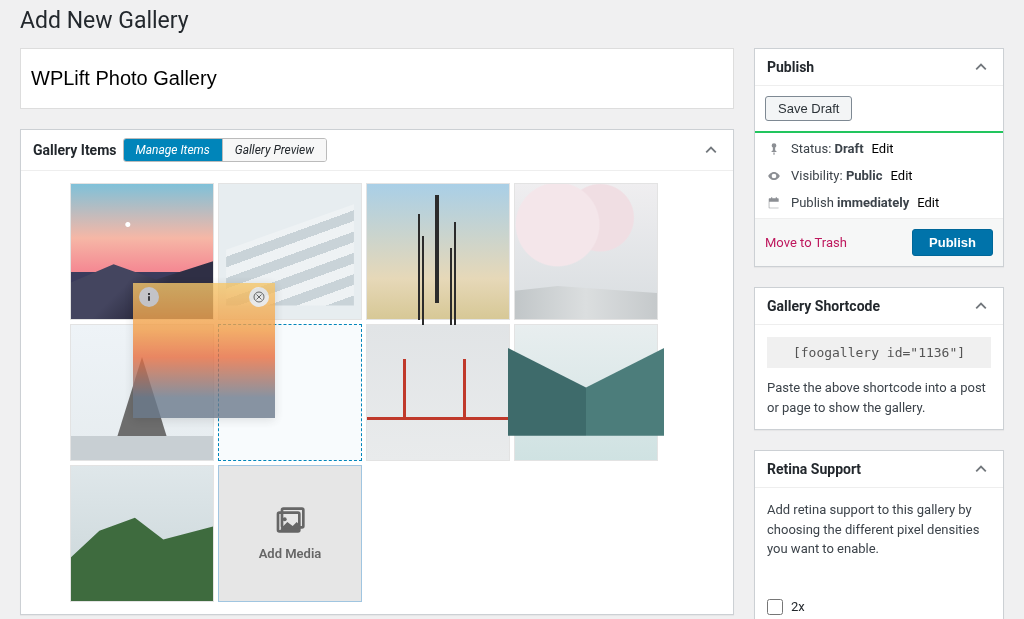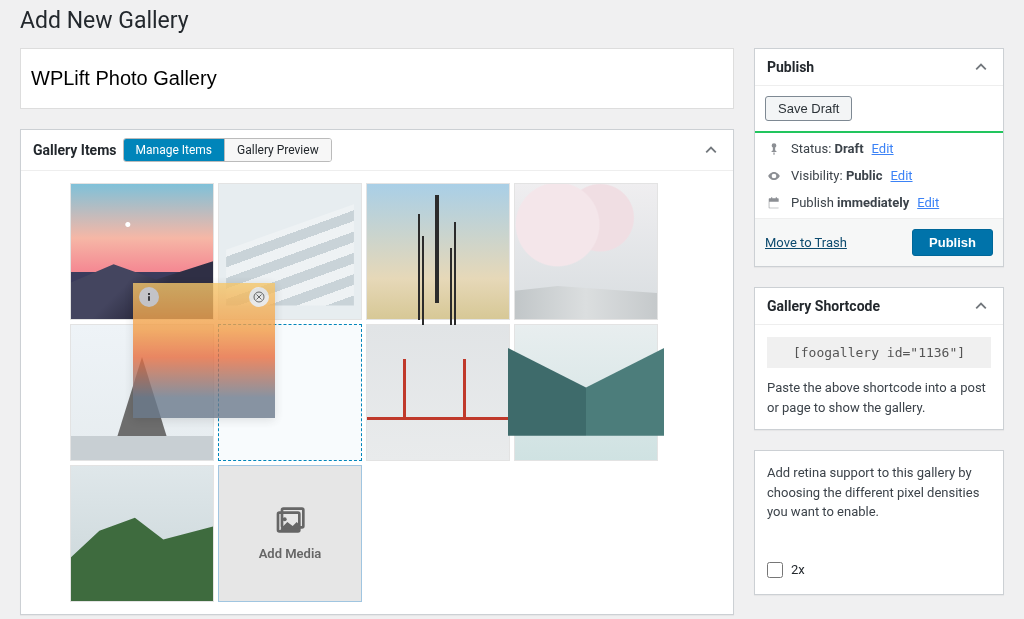--- a/index.html
+++ b/index.html
@@ -87,20 +87,21 @@
     border: 1px solid #bbb;
     border-radius: 3px;
     overflow: hidden;
     font-size: 12px;
   }
   .tabs .tab {
     padding: 4px 12px;
     background: #f7f7f7;
     cursor: pointer;
     border-right: 1px solid #bbb;
+    font-style: italic;
   }
   .tabs .tab:last-child { border-right: none; }
   .tabs .tab.active {
     background: #0085ba;
     color: #fff;
   }
   
   .gallery-grid {
     display: flex;
     flex-wrap: wrap;
@@ -273,31 +274,31 @@
   .btn.primary {
     background: #0073aa;
     border-color: #006799;
     color: #fff;
     font-weight: 600;
     padding: 5px 16px;
   }
   .pub-meta { padding: 2px 10px; }
   .pub-row { display: flex; align-items: center; gap: 8px; padding: 6px 0; color: #3c434a; }
   .pub-row .ico { width: 18px; color: #8c8f94; display:flex; justify-content:center; }
-  .pub-row a { color: #3b82f6; text-decoration: underline; cursor: pointer; }
+  .pub-row a { color: #000000; cursor: pointer; }
   .pub-row strong { font-weight: 700; }
   .pub-actions {
     display: flex;
     justify-content: space-between;
     align-items: center;
     padding: 10px;
     border-top: 1px solid #eee;
     background: #f6f7f7;
   }
-  .trash-link { color: #0c4a6e; text-decoration: underline; cursor: pointer; }
+  .trash-link { color: #be185d; cursor: pointer; }
   
   .shortcode-pre {
     background: #f0f0f0;
     padding: 8px 10px;
     font-family: Consolas, Menlo, monospace;
     font-size: 13px;
     color: #555;
     text-align: center;
     margin-bottom: 10px;
   }
@@ -455,20 +456,28 @@
               </svg>
           </div>
         </div>
         <div class="postbox-body">
           <div class="shortcode-pre">[foogallery id="1136"]</div>
           <div class="help-text">Paste the above shortcode into a post or page to show the gallery.</div>
         </div>
       </div>
 
       <div class="postbox">
+        <div class="postbox-header">
+          <h2>Retina Support</h2>
+          <div class="toggle-handle">
+            <svg width="12" height="12" viewBox="0 0 10 10">
+                <path d="M1 7 L5 3 L9 7" fill="none" stroke="currentColor" stroke-width="1.5"></path>
+              </svg>
+          </div>
+        </div>
         <div class="postbox-body">
           <div class="help-text" style="margin-bottom:14px">Add retina support to this gallery by choosing the different pixel densities you want to enable.</div>
           <label class="check-row">
             <input type="checkbox" style="">
             <span>2x</span>
           </label>
         </div>
       </div>
 
     </div>

